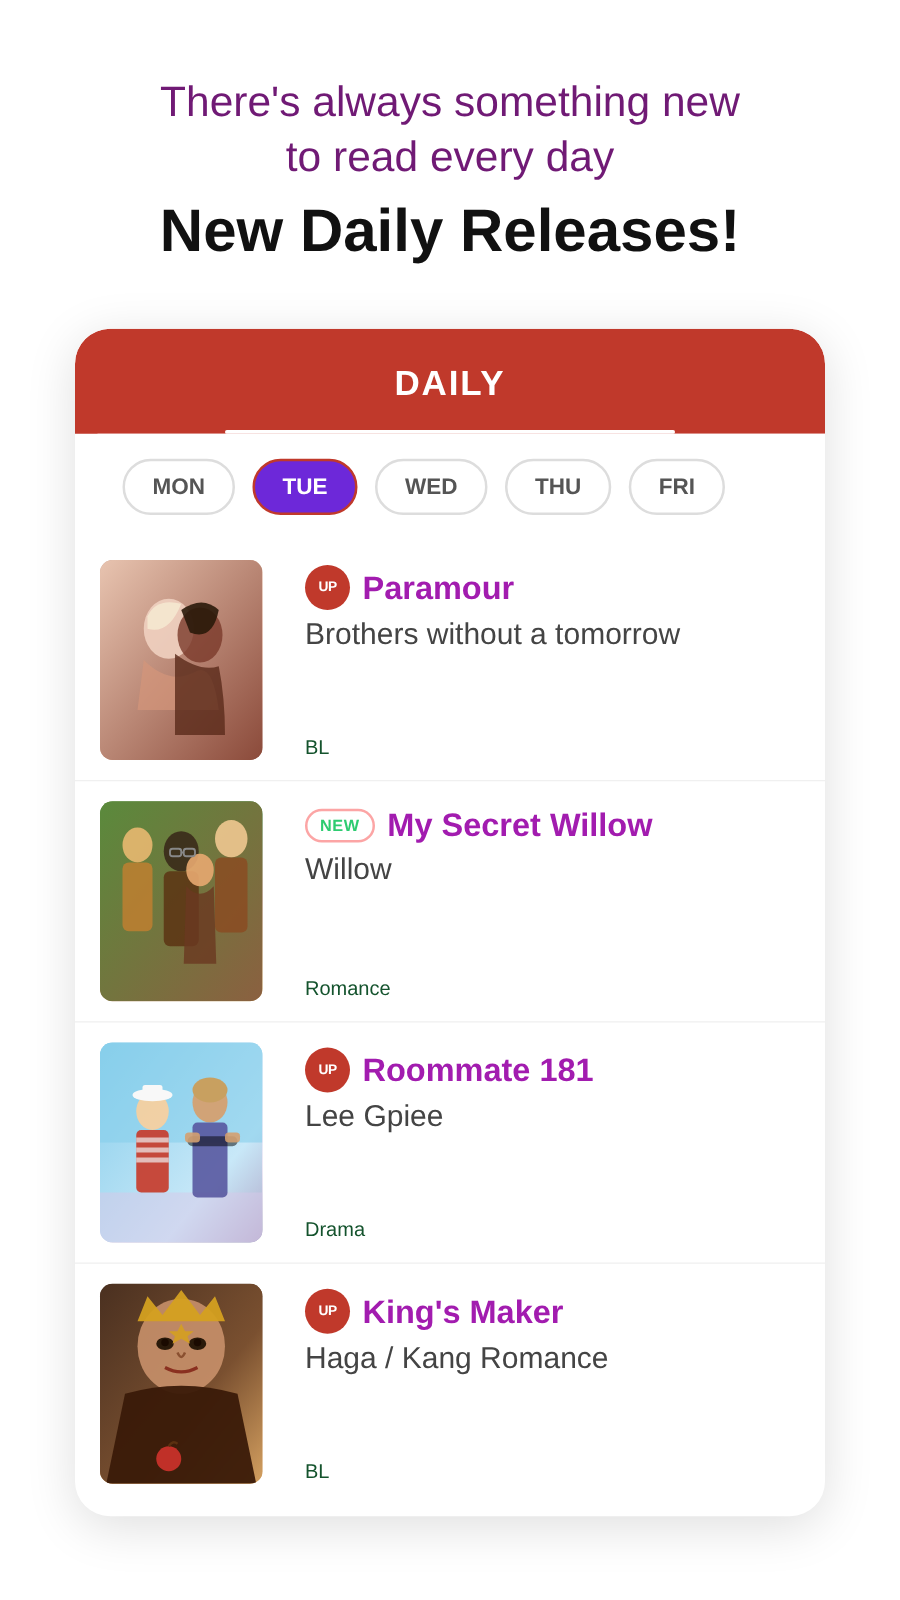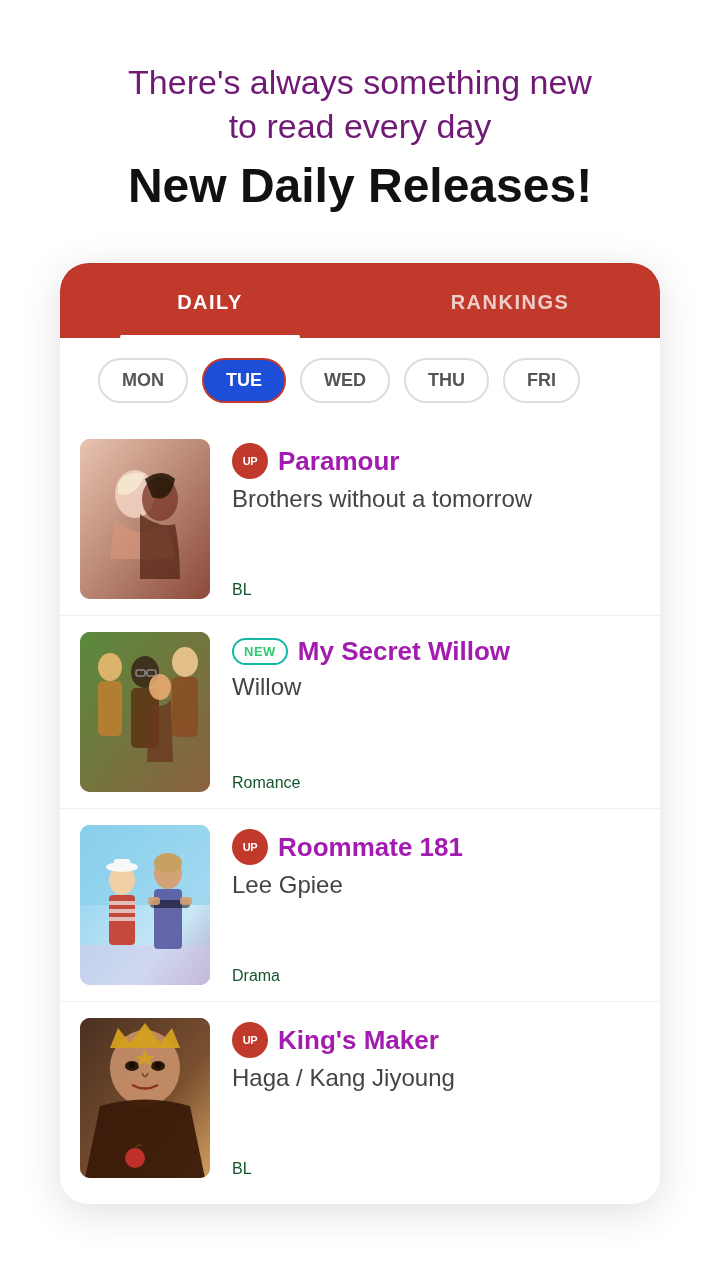--- a/index.html
+++ b/index.html
@@ -44,21 +44,21 @@
       background: #c0392b;
       display: flex;
       border-radius: 28px 28px 0 0;
     }
 
     .tab-item {
       flex: 1;
       text-align: center;
       padding: 28px 0 24px;
       color: rgba(255,255,255,0.75);
-      font-size: 20px;
+      font-size: 28px;
       font-weight: 700;
       letter-spacing: 1.5px;
       cursor: pointer;
       position: relative;
     }
 
     .tab-item.active {
       color: #fff;
     }
 
@@ -90,35 +90,35 @@
       padding: 10px 22px;
       font-size: 18px;
       font-weight: 600;
       color: #555;
       cursor: pointer;
       white-space: nowrap;
       background: #fff;
     }
 
     .day-chip.active {
-      background: #1d4ed8;
+      background: #6d28d9;
       color: #fff;
       border-color: #c0392b;
     }
 
     .comic-list {
       padding: 0 0 10px;
     }
 
     .comic-item {
       display: flex;
       align-items: stretch;
       padding: 16px 20px;
       border-bottom: 1px solid #f0f0f0;
-      gap: 22px;
+      gap: 34px;
       cursor: pointer;
     }
 
     .comic-item:last-child {
       border-bottom: none;
     }
 
     .comic-cover {
       width: 130px;
       height: 160px;
@@ -177,21 +177,21 @@
       flex-shrink: 0;
       letter-spacing: -0.5px;
     }
 
     .badge-new {
       display: inline-flex;
       align-items: center;
       justify-content: center;
       padding: 4px 10px;
       border-radius: 50px;
-      border: 2px solid #14b8a6;
+      border: 2px solid #fca5a5;
       color: #2ecc71;
       font-size: 13px;
       font-weight: 800;
       flex-shrink: 0;
       letter-spacing: 0.5px;
     }
 
     .comic-title {
       font-size: 26px;
       font-weight: 700;
@@ -222,23 +222,20 @@
 <div class="hero-section">
   <p class="hero-subtitle" style="white-space: pre-line;">There's always something new
 to read every day</p>
   <h1 class="hero-title">New Daily Releases!</h1>
 </div>
 
 <div class="card-container">
   <div class="tabs-row">
     <div class="tab-item active">
       <span>DAILY</span>
-    </div>
-    <div class="tab-item">
-      <span>RANKINGS</span>
     </div>
   </div>
 
   <div class="days-row">
     <div class="day-chip">
       <span>MON</span>
     </div>
     <div class="day-chip active">
       <span>TUE</span>
     </div>
@@ -400,19 +397,19 @@
           <path d="M55 130 Q58 125 62 128" stroke="#5a3010" stroke-width="2" fill="none"></path>
 
           <polygon points="65,32 68,38 75,38 70,42 72,48 65,44 58,48 60,42 55,38 62,38" fill="#d4a020" opacity="0.9"></polygon>
         </svg>
       </div>
       <div class="comic-info">
         <div class="comic-title-row">
           <span class="badge-up">UP</span>
           <span class="comic-title">King's Maker</span>
         </div>
-        <div class="comic-author">Haga / Kang Jiyoung</div>
+        <div class="comic-author">Haga / Kang Romance</div>
         <div class="comic-genre">BL</div>
       </div>
     </div>
 
   </div>
 </div>
 
 </body></html>

